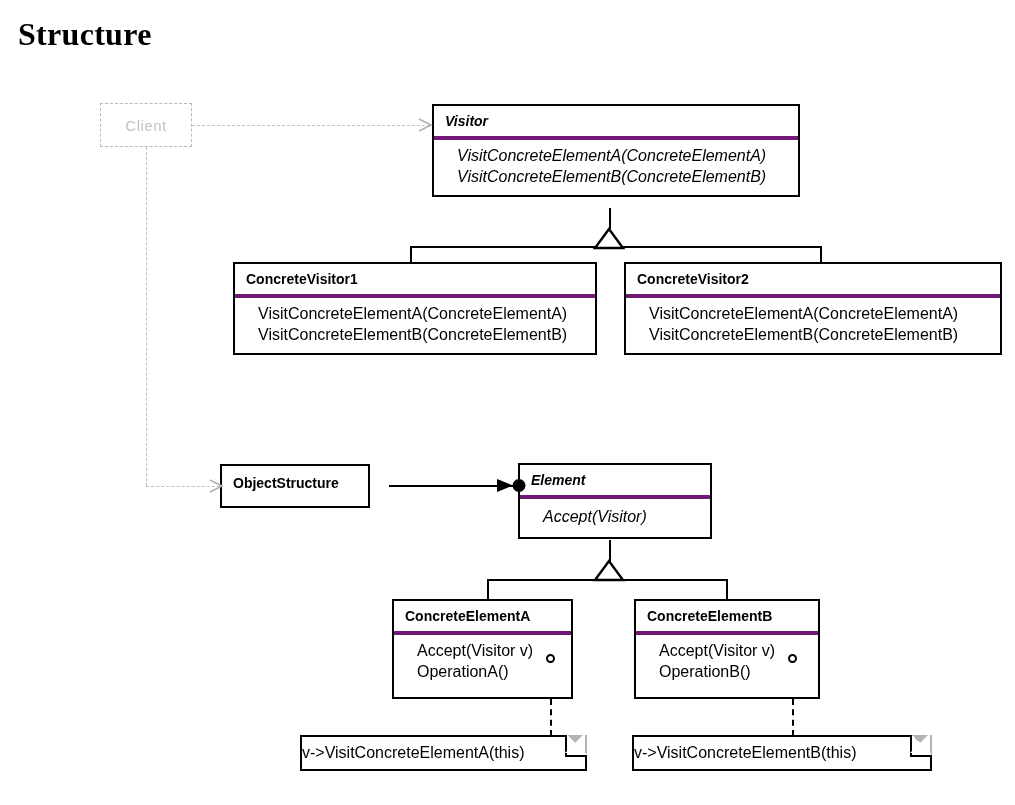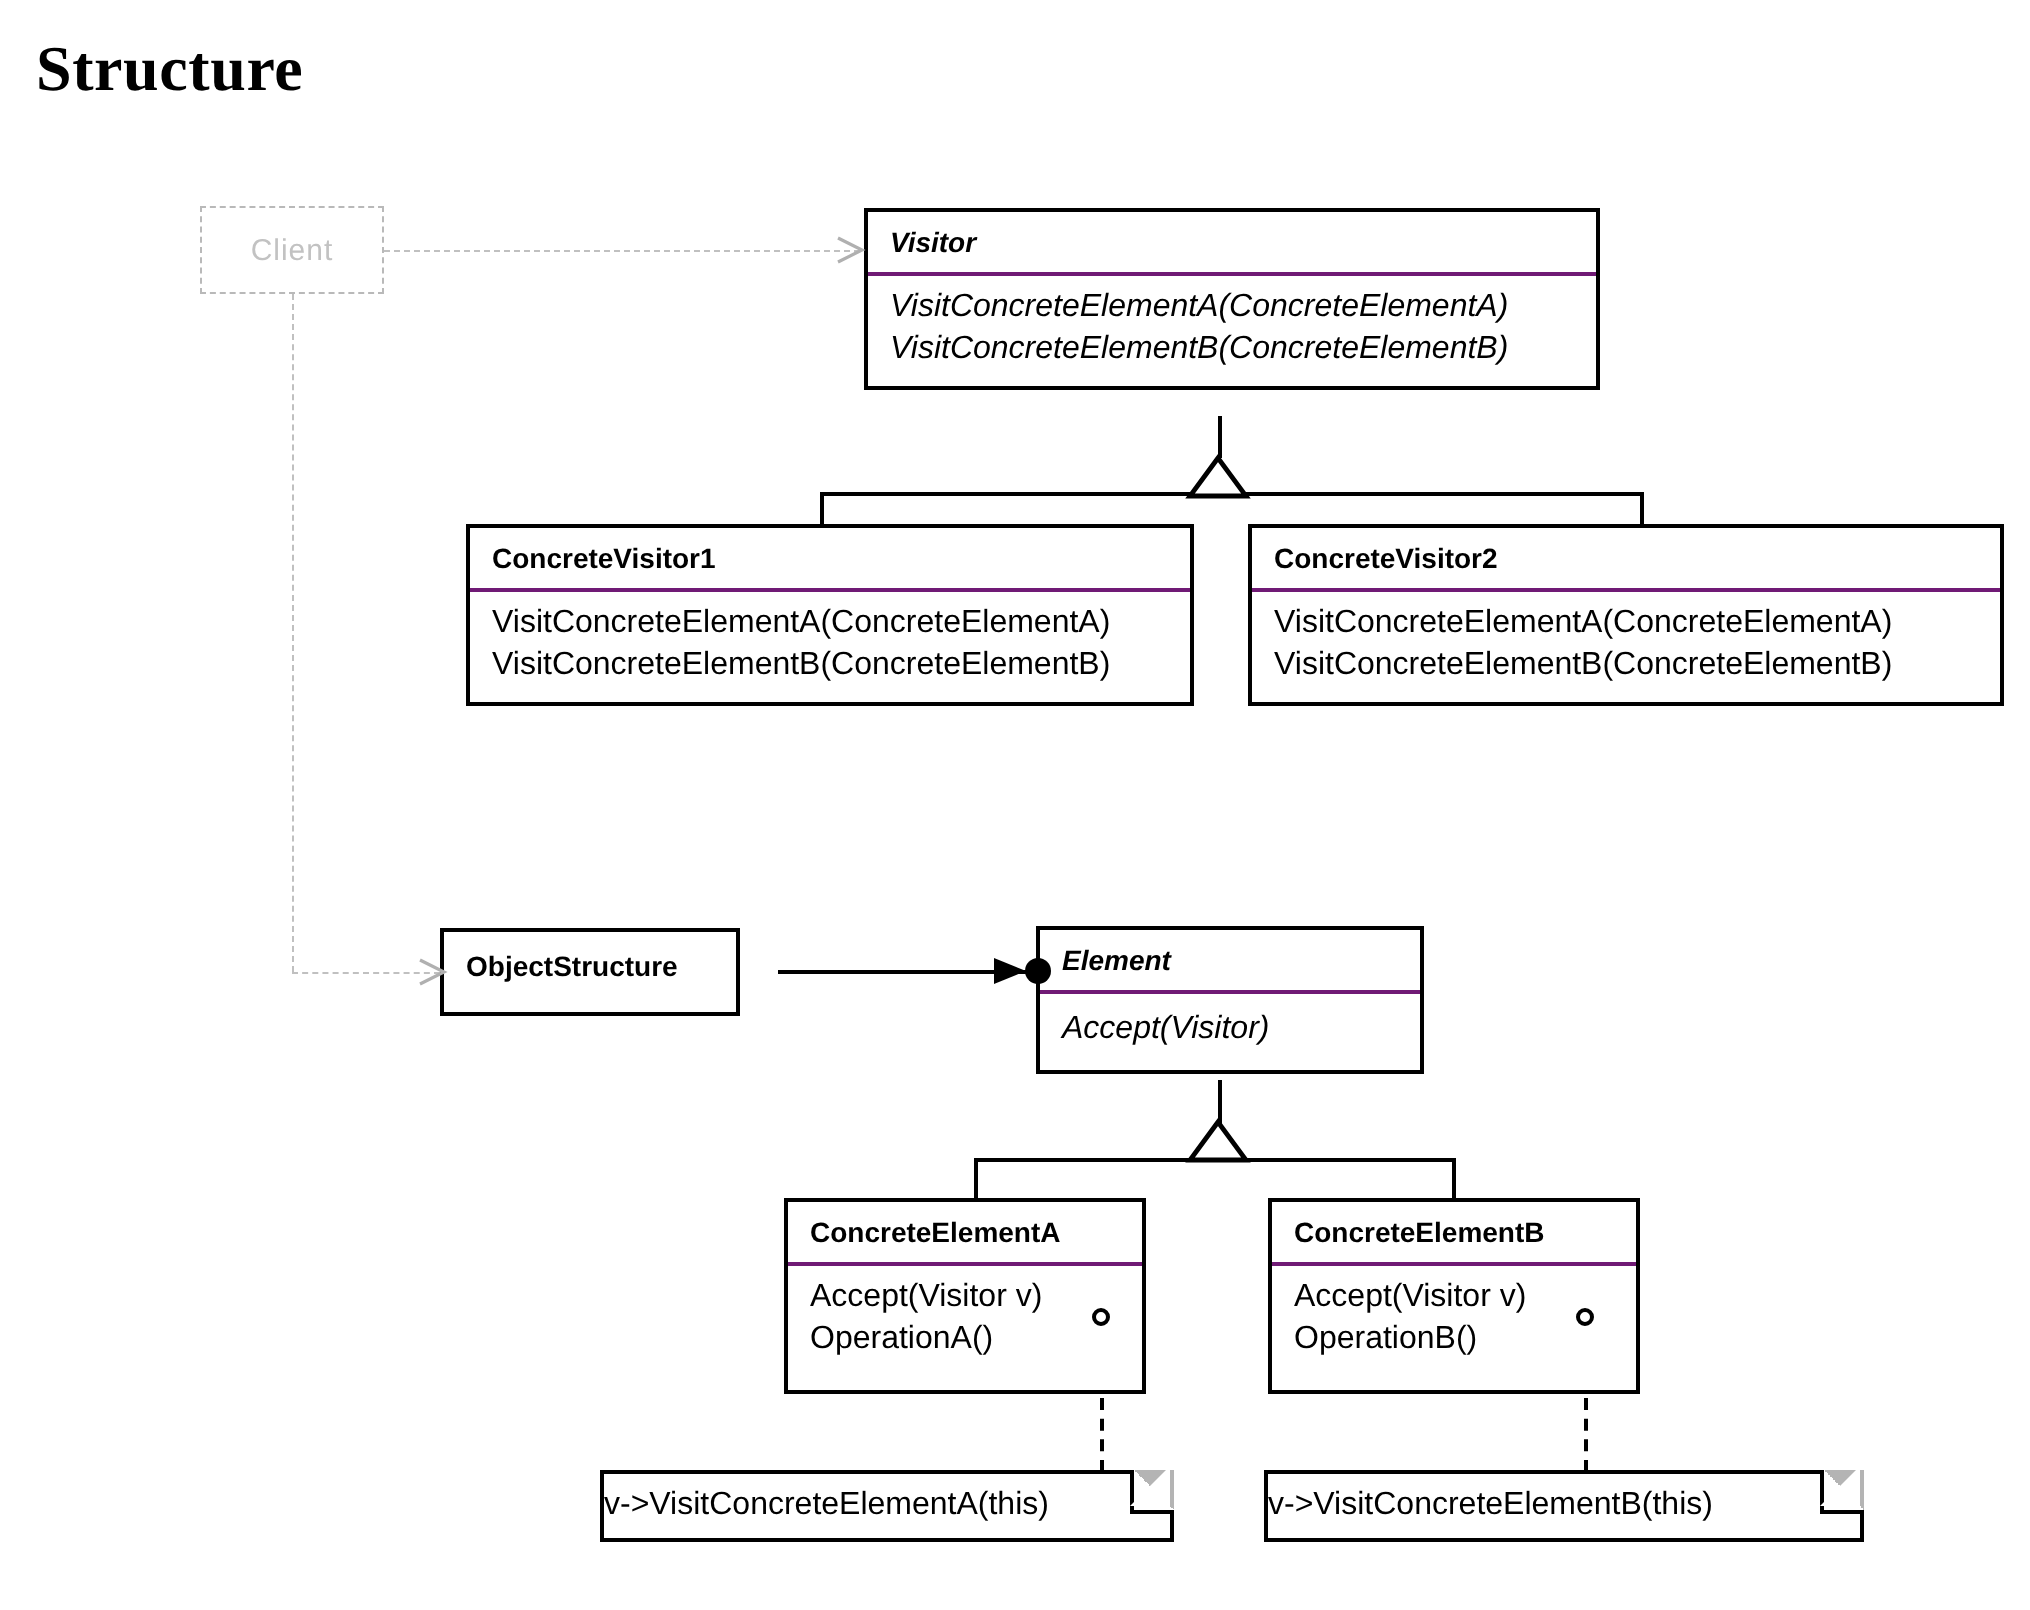--- a/index.html
+++ b/index.html
@@ -35,21 +35,22 @@
     box-sizing: border-box;
     border: 2px solid #000;
     background: #fff;
     z-index: 5;
   }
   .compartment {
     box-sizing: border-box;
     position: relative;
   }
   .compartment + .compartment {
-    border-top: 2px solid #701a75;
+    border-top: 4px solid #701a75;
+    padding-left: 12px;
   }
   .cls-name {
     font-size: 14px;
     font-weight: bold;
     padding: 7px 1px 7px 11px;
     white-space: nowrap;
     line-height: 1.15;
   }
   .cls-name.abstract {
     font-style: italic;

